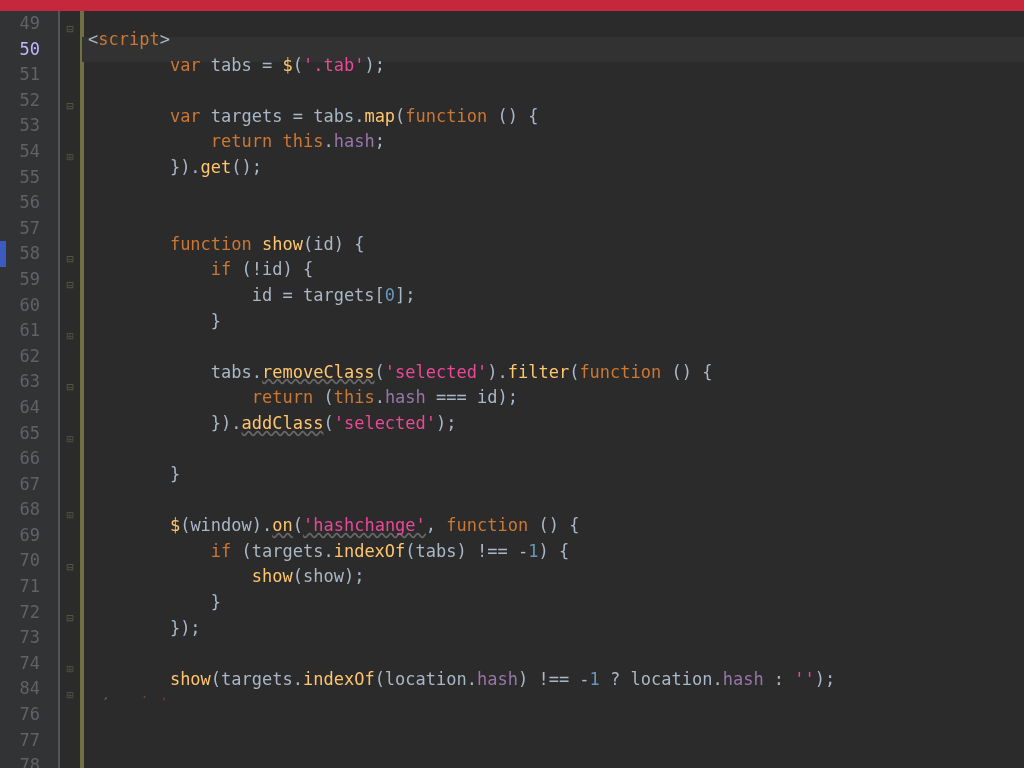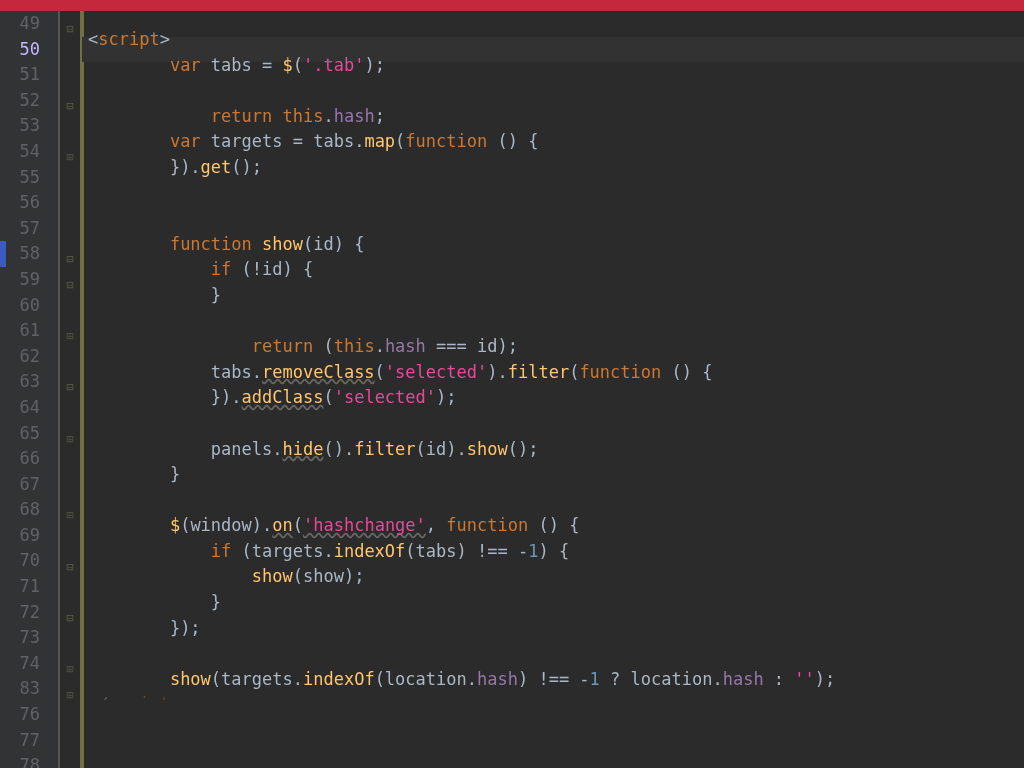--- a/index.html
+++ b/index.html
@@ -139,21 +139,21 @@
       <div class="ln">65</div>
       <div class="ln">66</div>
       <div class="ln">67</div>
       <div class="ln">68</div>
       <div class="ln">69</div>
       <div class="ln">70</div>
       <div class="ln">71</div>
       <div class="ln">72</div>
       <div class="ln">73</div>
       <div class="ln">74</div>
-      <div class="ln">83</div>
+      <div class="ln">84</div>
       <div class="ln">76</div>
       <div class="ln">77</div>
       <div class="ln">78</div>
     </div>
   <div class="fold-col" id="foldcol">
     <div class="margin-line"></div>
   <div class="fold-mark" style="top: 6px; opacity: 0.55;">⊟</div>
       <div class="fold-mark" style="top: 82.8px; opacity: 0.55;">⊟</div>
       <div class="fold-mark" style="top: 134px; opacity: 0.45;">⊞</div>
       <div class="fold-mark" style="top: 236.4px; opacity: 0.55;">⊟</div>
@@ -166,34 +166,34 @@
       <div class="fold-mark" style="top: 594.8px; opacity: 0.55;">⊟</div>
       <div class="fold-mark" style="top: 646px; opacity: 0.45;">⊞</div>
       <div class="fold-mark" style="top: 671.6px; opacity: 0.45;">⊞</div>
       <div class="fold-mark" style="top: 748.4px; opacity: 0.45;">⊞</div>
     </div>
   <div class="code-area" id="code">
       <div class="code-line"><span class="op">&lt;</span><span class="kw">script</span><span class="op">&gt;</span></div>
       <div class="hl-row" style="top: 25.6px;"></div>
       <div class="code-line">        <span class="kw">var</span><span class="op"> tabs </span><span class="op">= </span><span class="fn">$</span><span class="op">(</span><span class="str">'.tab'</span><span class="op">);</span></div>
       <div class="code-line"></div>
+      <div class="code-line">        <span class="kw">var</span><span class="op"> targets </span><span class="op">= tabs.</span><span class="fn">map</span><span class="op">(</span><span class="kw">function</span><span class="op"> () {</span></div>
       <div class="code-line">            <span class="kw">return</span><span class="op"> </span><span class="this">this</span><span class="op">.</span><span class="prop">hash</span><span class="op">;</span></div>
-      <div class="code-line">        <span class="kw">var</span><span class="op"> targets </span><span class="op">= tabs.</span><span class="fn">map</span><span class="op">(</span><span class="kw">function</span><span class="op"> () {</span></div>
       <div class="code-line">        <span class="op">}).</span><span class="fn">get</span><span class="op">();</span></div>
       <div class="code-line"></div>
       <div class="code-line"></div>
       <div class="code-line">        <span class="kw">function</span><span class="op"> </span><span class="fn">show</span><span class="op">(id) {</span></div>
       <div class="code-line">            <span class="kw">if</span><span class="op"> (!id) {</span></div>
+      <div class="code-line">                <span class="op">id = targets[</span><span class="num">0</span><span class="op">];</span></div>
       <div class="code-line">            <span class="op">}</span></div>
       <div class="code-line"></div>
+      <div class="code-line">            <span class="op">tabs.</span><span class="fn squig">removeClass</span><span class="op">(</span><span class="str">'selected'</span><span class="op">).</span><span class="fn">filter</span><span class="op">(</span><span class="kw">function</span><span class="op"> () {</span></div>
       <div class="code-line">                <span class="kw">return</span><span class="op"> (</span><span class="this">this</span><span class="op">.</span><span class="prop">hash</span><span class="op"> === id);</span></div>
-      <div class="code-line">            <span class="op">tabs.</span><span class="fn squig">removeClass</span><span class="op">(</span><span class="str">'selected'</span><span class="op">).</span><span class="fn">filter</span><span class="op">(</span><span class="kw">function</span><span class="op"> () {</span></div>
       <div class="code-line">            <span class="op">}).</span><span class="fn squig">addClass</span><span class="op">(</span><span class="str">'selected'</span><span class="op">);</span></div>
       <div class="code-line"></div>
-      <div class="code-line">            <span class="op">panels.</span><span class="fn squig">hide</span><span class="op">().</span><span class="fn">filter</span><span class="op">(id).</span><span class="fn">show</span><span class="op">();</span></div>
       <div class="code-line">        <span class="op">}</span></div>
       <div class="code-line"></div>
       <div class="code-line">        <span class="fn">$</span><span class="op">(window).</span><span class="fn squig">on</span><span class="op">(</span><span class="str squig">'hashchange'</span><span class="op">, </span><span class="kw">function</span><span class="op"> () {</span></div>
       <div class="code-line">            <span class="kw">if</span><span class="op"> (targets.</span><span class="fn">indexOf</span><span class="op">(tabs) !== -</span><span class="num">1</span><span class="op">) {</span></div>
       <div class="code-line">                <span class="fn">show</span><span class="op">(show);</span></div>
       <div class="code-line">            <span class="op">}</span></div>
       <div class="code-line">        <span class="op">});</span></div>
       <div class="code-line"></div>
       <div class="code-line">        <span class="fn">show</span><span class="op">(targets.</span><span class="fn">indexOf</span><span class="op">(location.</span><span class="prop">hash</span><span class="op">) !== -</span><span class="num">1</span><span class="op"> ? location.</span><span class="prop">hash</span><span class="op"> : </span><span class="str">''</span><span class="op">);</span></div>
       <div class="code-line" style="opacity: 0.35; overflow: hidden; height: 8px;"><span class="op">&lt;/</span><span class="kw">script</span><span class="op">&gt;</span></div>

